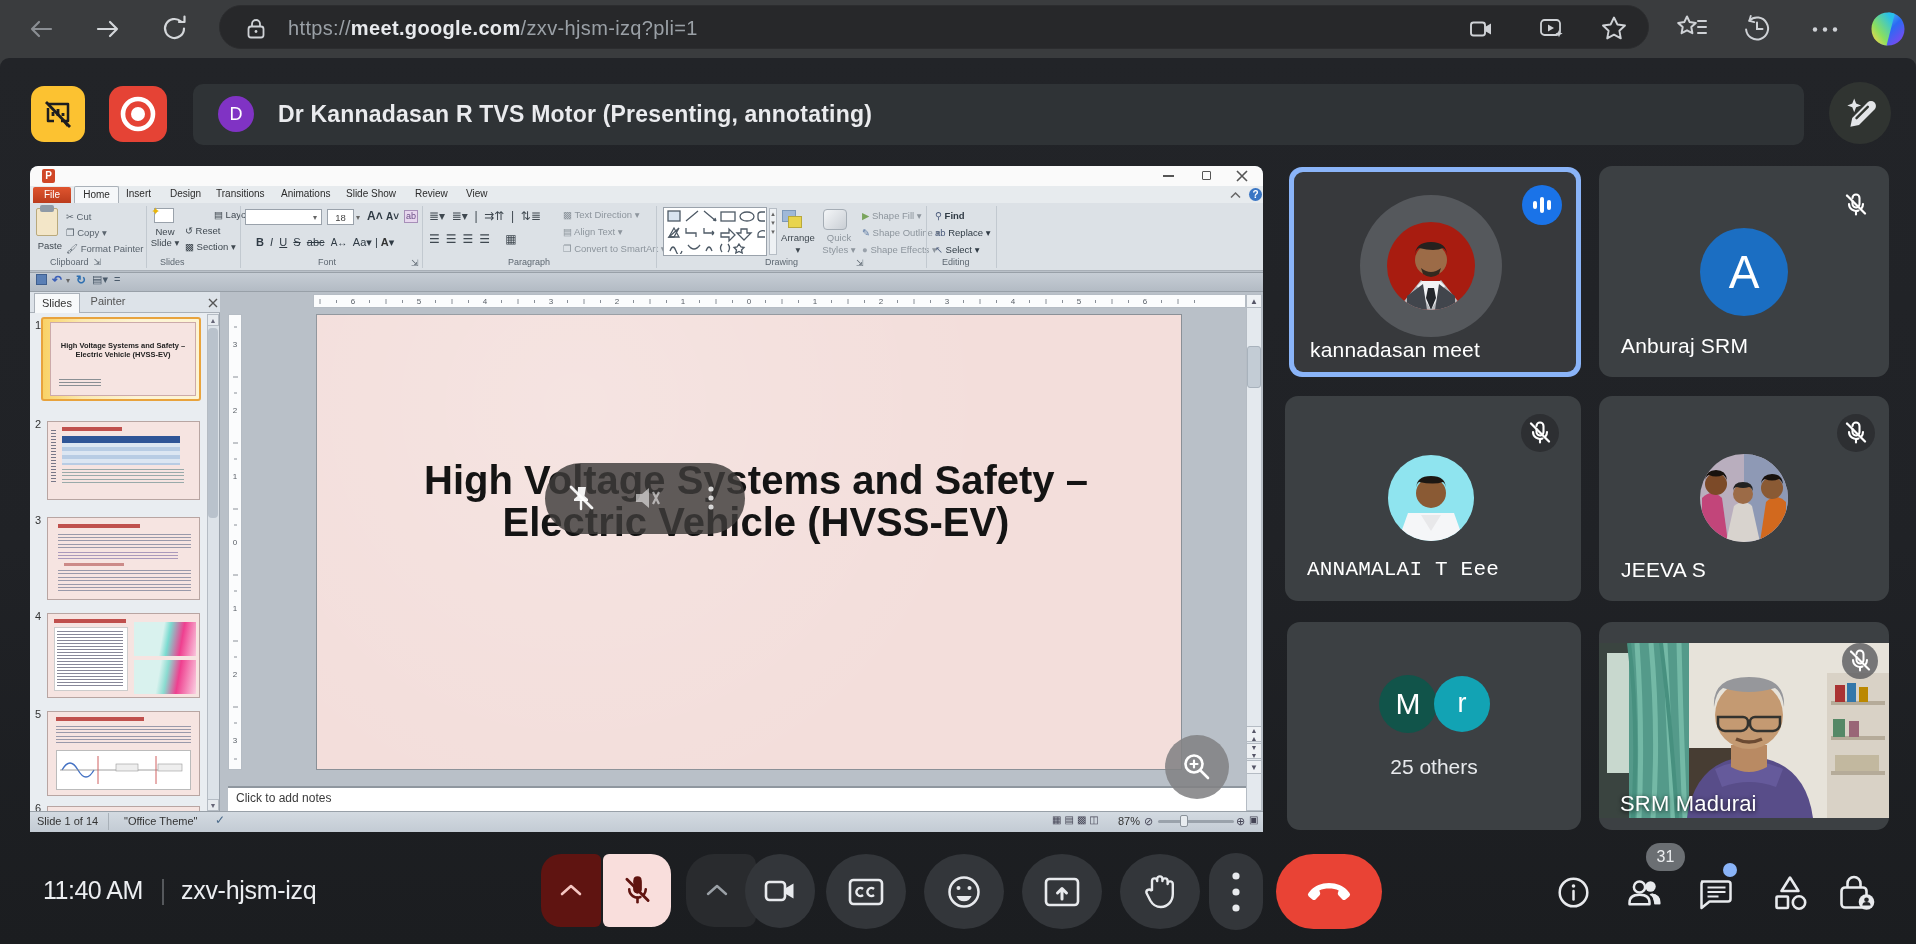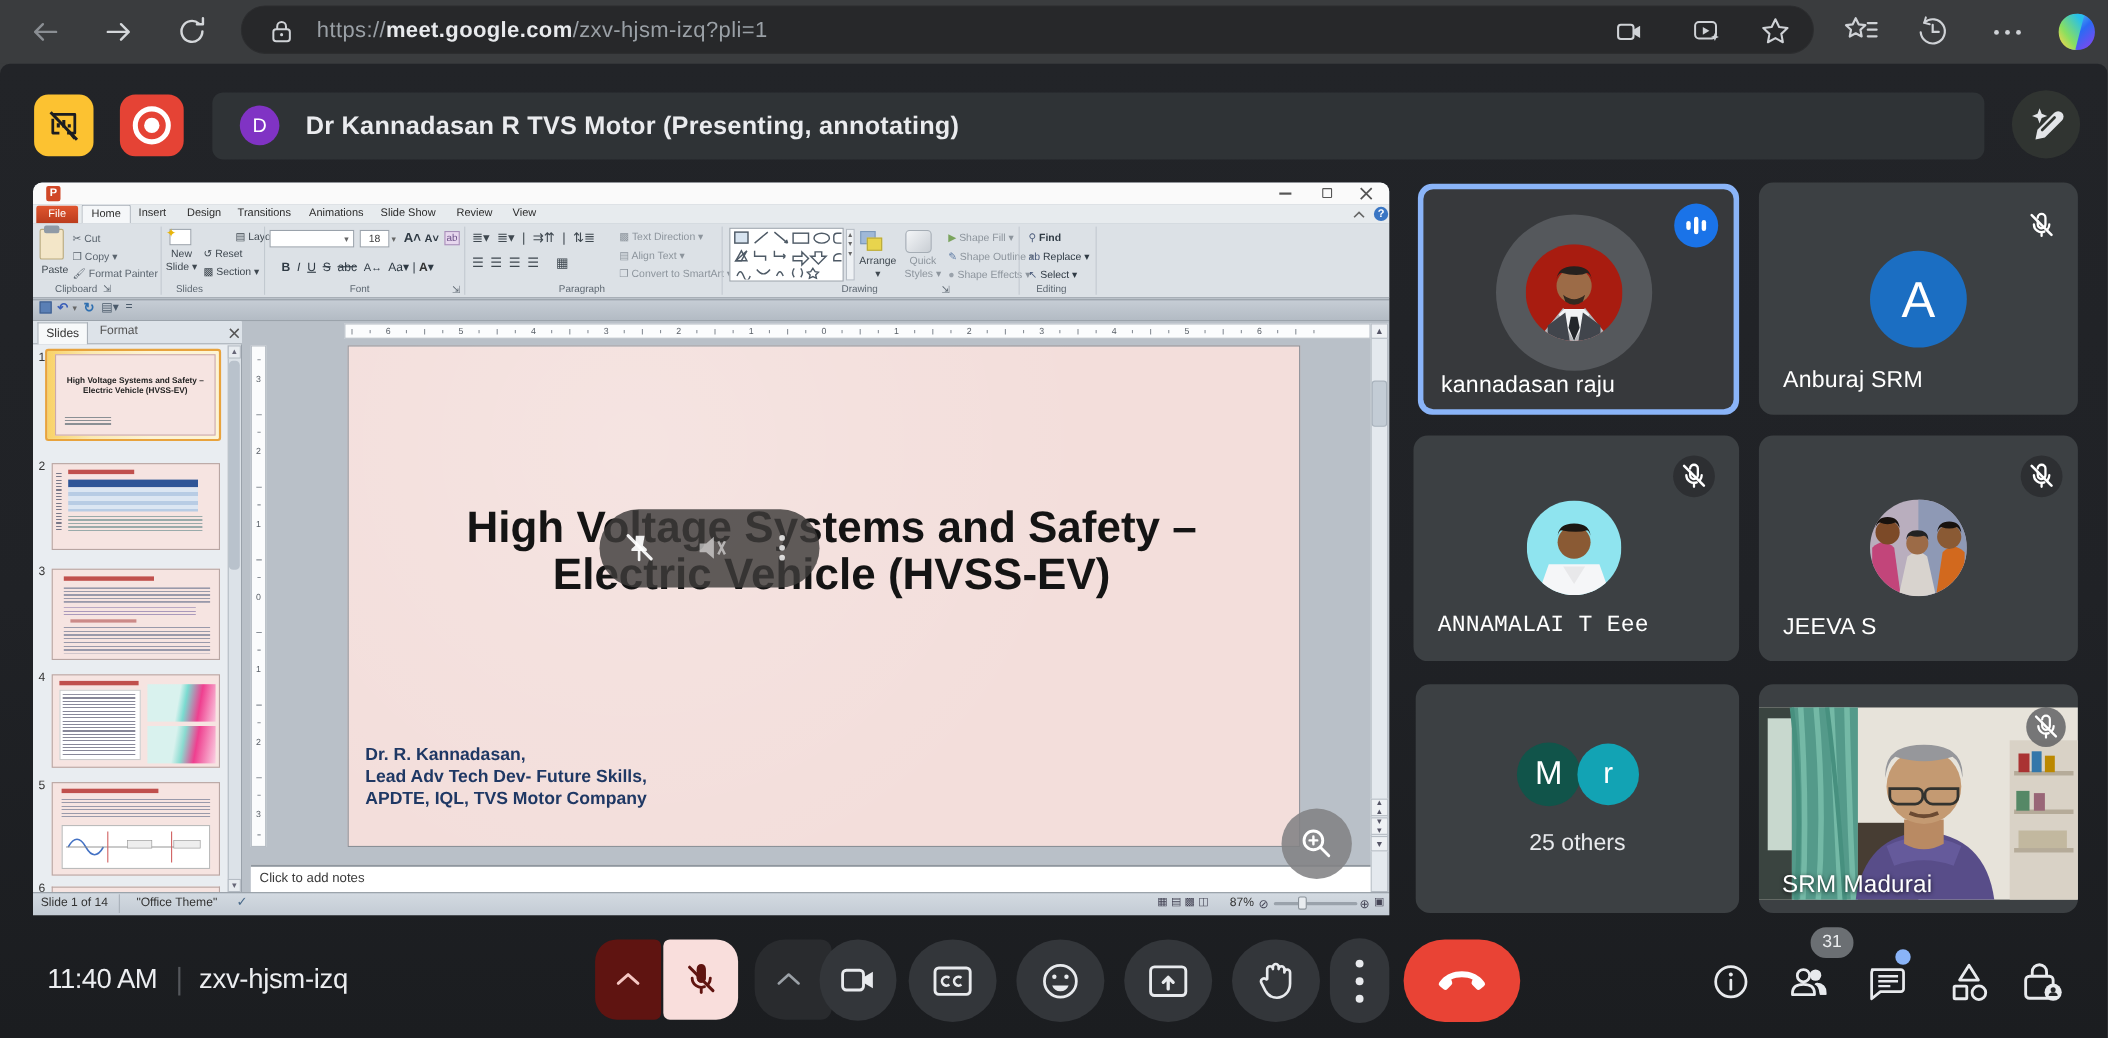--- a/index.html
+++ b/index.html
@@ -230,21 +230,21 @@
     <div class="abs" style="left:36px; top:110px; color:#666; font-size:8px;">▾</div>
     <div class="abs" style="left:46px; top:107px; color:#2e6fb0; font-size:12px; font-weight:700;">↻</div>
     <div class="abs" style="left:62px; top:107px; color:#4a5a6a; font-size:11px;">▤▾</div>
     <div class="abs" style="left:84px; top:107px; color:#4a5a6a; font-size:11px;">=</div>
 
     <div class="abs" style="left:0; top:126px; width:1233px; height:519px; background:#b9c0c8;"></div>
 
     <div class="abs" style="left:0; top:126px; width:190px; height:519px; background:#e9edf1; border-right:1px solid #9aa2ab;"></div>
     <div class="abs" style="left:0; top:126px; width:190px; height:21px; background:#dde3e9; border-bottom:1px solid #aab1b9;"></div>
     <div class="abs" style="left:4px; top:127px; width:46px; height:20px; background:#f7f9fa; border:1px solid #aab1b9; border-bottom:none; font-size:11px; color:#333; text-align:center; line-height:19px;">Slides</div>
-    <div class="abs" style="left:52px; top:129px; width:52px; font-size:11px; color:#555; text-align:center;">Format</div>
+    <div class="abs" style="left:52px; top:129px; width:52px; font-size:11px; color:#555; text-align:center;">Painter</div>
     <svg class="abs" style="left:178px; top:132px;" width="10" height="10" viewBox="0 0 10 10" stroke="#555" stroke-width="1.4">
         <path d="M1 1 L9 9 M9 1 L1 9"></path>
       </svg>
 
     <div class="abs" style="left:177px; top:148px; width:12px; height:497px; background:#dce2e8; border-left:1px solid #b5bcc4;"></div>
     <div class="abs" style="left:177px; top:148px; width:12px; height:12px; background:#e7ebEF; border:1px solid #b5bcc4; color:#667; font-size:7px; text-align:center; line-height:11px;">▲</div>
     <div class="abs" style="left:177px; top:633px; width:12px; height:12px; background:#e7ebEF; border:1px solid #b5bcc4; color:#667; font-size:7px; text-align:center; line-height:11px;">▼</div>
     <div class="abs" style="left:178px; top:162px; width:10px; height:190px; background:#b9c2cc; border-radius:4px;"></div>
 
     <div class="abs" style="left:5px; top:153px; font-size:11px; color:#333;">1</div>
@@ -327,21 +327,20 @@
           <text x="7" y="429">3</text>
       </g>
       <g stroke="#8a9098" stroke-width="1">
         <path d="M6 13 h3 M5 63 h5 M6 79 h3 M5 129 h5 M6 145 h3 M5 195 h5 M6 211 h3 M5 261 h5 M6 277 h3 M5 327 h5 M6 343 h3 M5 393 h5 M6 409 h3 M6 445 h3"></path>
       </g>
     </svg>
 
     <div class="abs" style="left:286px; top:148px; width:866px; height:456px; background:#f3dedb; border:1px solid #8a9097;"></div>
     <div class="abs" style="left:286px; top:148px; width:866px; height:456px; background:radial-gradient(circle at 30% 20%, rgba(255,255,255,0.18), transparent 60%);"></div>
     <div class="abs" style="left:293px; top:294px; width:866px; text-align:center; color:#141414; font-size:40px; font-weight:700; line-height:41.5px; letter-spacing:0;">High Voltage Systems and Safety –<br>Electric Vehicle (HVSS-EV)</div>
-    <div class="abs" style="left:302px; top:511px; color:#1f3864; font-size:16px; font-weight:700; line-height:20px;">Dr. R. Kannadasan,<br>Lead Adv Tech Dev- Future Skills,<br>APDTE, IQL, TVS Motor Company</div>
 
     <div class="abs" style="left:1216px; top:128px; width:16px; height:517px; background:#e4e9ee; border:1px solid #b5bcc4;"></div>
     <div class="abs" style="left:1216px; top:128px; width:16px; height:14px; background:#eef1f4; border:1px solid #b5bcc4; color:#556; font-size:8px; text-align:center; line-height:13px;">▲</div>
     <div class="abs" style="left:1217px; top:180px; width:14px; height:42px; background:#c3ccd5; border-radius:3px; border:1px solid #a8b2bc;"></div>
     <div class="abs" style="left:1216px; top:560px; width:16px; height:16px; background:#eef1f4; border:1px solid #b5bcc4; color:#556; font-size:7px; text-align:center; line-height:8px;">▲<br>▲</div>
     <div class="abs" style="left:1216px; top:577px; width:16px; height:16px; background:#eef1f4; border:1px solid #b5bcc4; color:#556; font-size:7px; text-align:center; line-height:8px;">▼<br>▼</div>
     <div class="abs" style="left:1216px; top:594px; width:16px; height:14px; background:#eef1f4; border:1px solid #b5bcc4; color:#556; font-size:8px; text-align:center; line-height:13px;">▼</div>
 
     <div class="abs" style="left:198px; top:620px; width:1018px; height:25px; background:#fff; border-top:2px solid #8f979f;"></div>
     <div class="abs" style="left:206px; top:625px; color:#3a3a3a; font-size:12px;">Click to add notes</div>
@@ -401,21 +400,21 @@
       <path d="M28 34 q0 -14 16 -14 q16 0 16 14 q0 -6 -4 -8 q-8 4 -24 0 q-4 2 -4 8z" fill="#26211e"></path>
       <path d="M34 46 q10 8 20 0 l-2 6 q-8 6 -16 0z" fill="#33291f"></path>
     </g>
   </svg>
   <div class="abs" style="left:1522px; top:185px; width:40px; height:40px; border-radius:50%; background:#1a73e8;"></div>
   <svg class="abs" style="left:1532px; top:195px;" width="20" height="20" viewBox="0 0 20 20" fill="#fff">
     <rect x="1" y="6" width="4" height="8" rx="2"></rect>
     <rect x="8" y="2" width="4" height="16" rx="2"></rect>
     <rect x="15" y="5" width="4" height="10" rx="2"></rect>
   </svg>
-  <div class="tname" style="left:1310px; top:338px;">kannadasan raju</div>
+  <div class="tname" style="left:1310px; top:338px;">kannadasan meet</div>
 
   <div class="tile" style="left:1599px; top:166px; width:290px; height:211px;"></div>
   <div class="halo" style="left:1700px; top:228px; width:88px; height:88px; background:#1b6ec2; color:#fff; font-size:46px; font-weight:400; text-align:center; line-height:88px;">A</div>
   <svg class="abs" style="left:1842px; top:191px;" width="28" height="28" viewBox="0 0 28 28" fill="none" stroke="#fff" stroke-width="2.1" stroke-linecap="round">
     <path d="M10.5 7 a3.5 3.5 0 0 1 7 0 v6 a3.5 3.5 0 0 1 -1.2 2.6 M10.5 10 v3 a3.5 3.5 0 0 0 4.8 3.2"></path>
     <path d="M7 13 a7 7 0 0 0 9.5 6.5 M21 13 a7 7 0 0 1 -1.5 4.3"></path>
     <path d="M14 20 v3.5"></path>
     <path d="M5 4.5 L23 22.5" stroke-width="2.3"></path>
   </svg>
   <div class="tname" style="left:1621px; top:334px;">Anburaj SRM</div>

